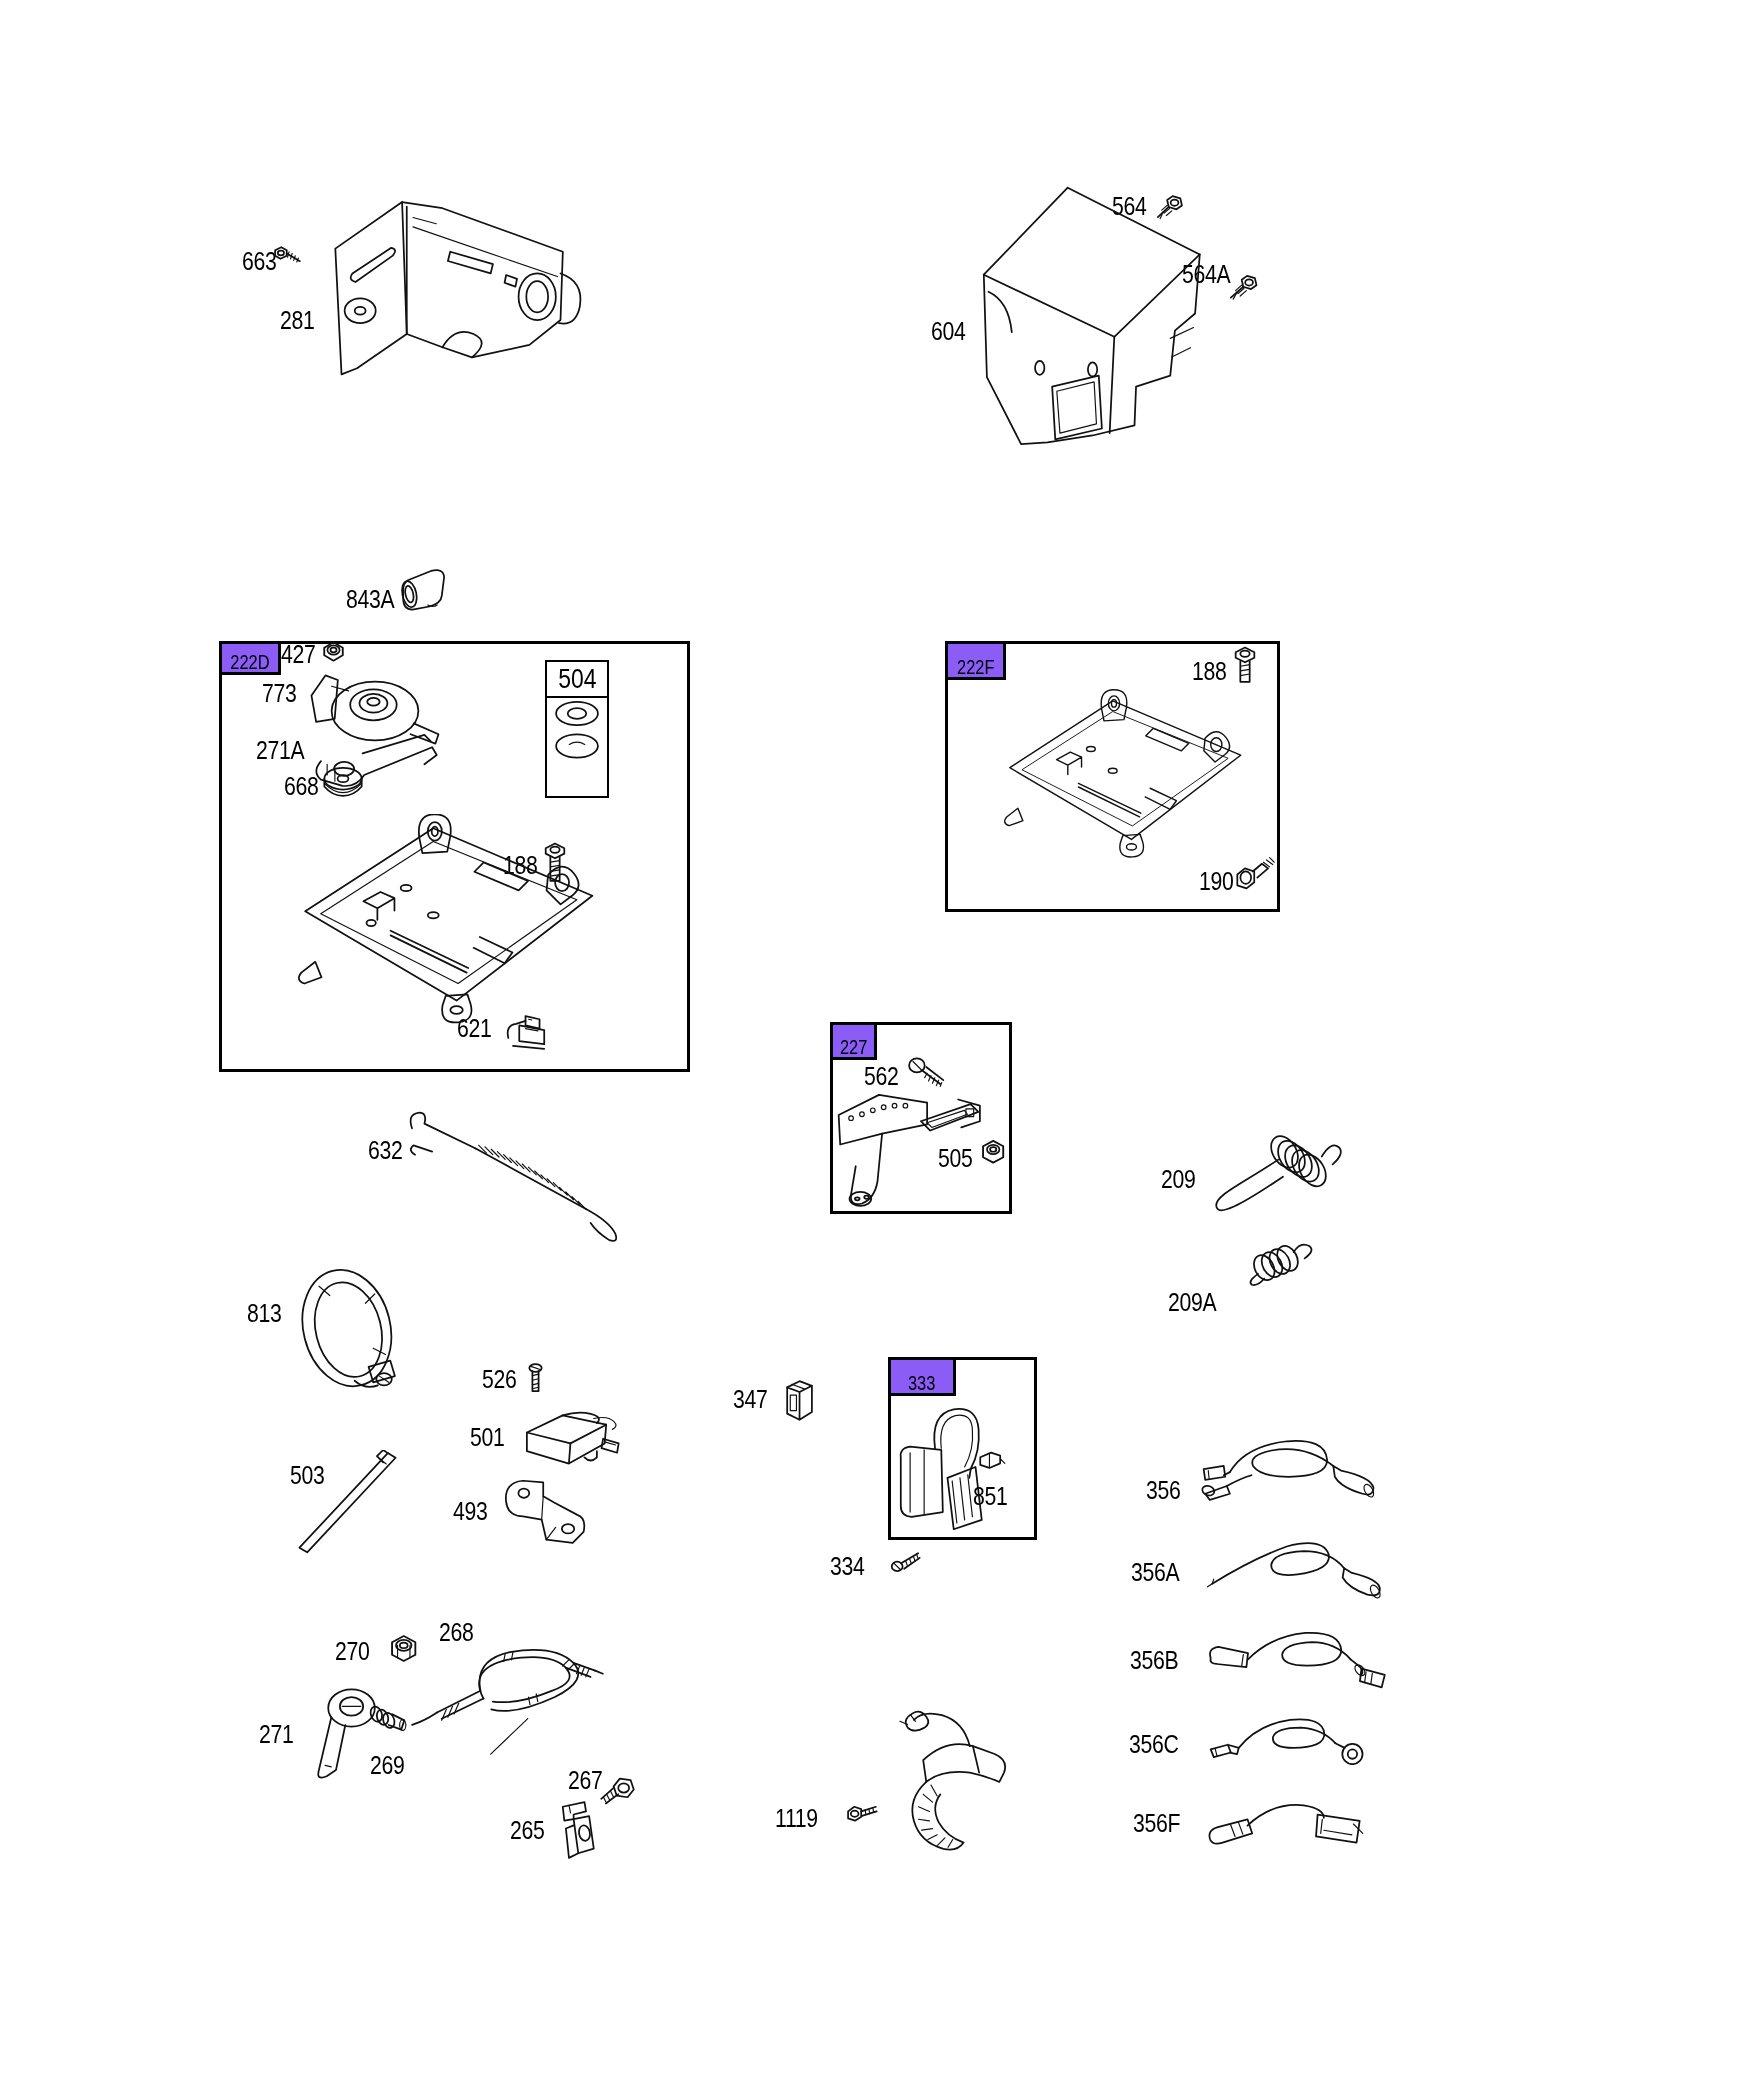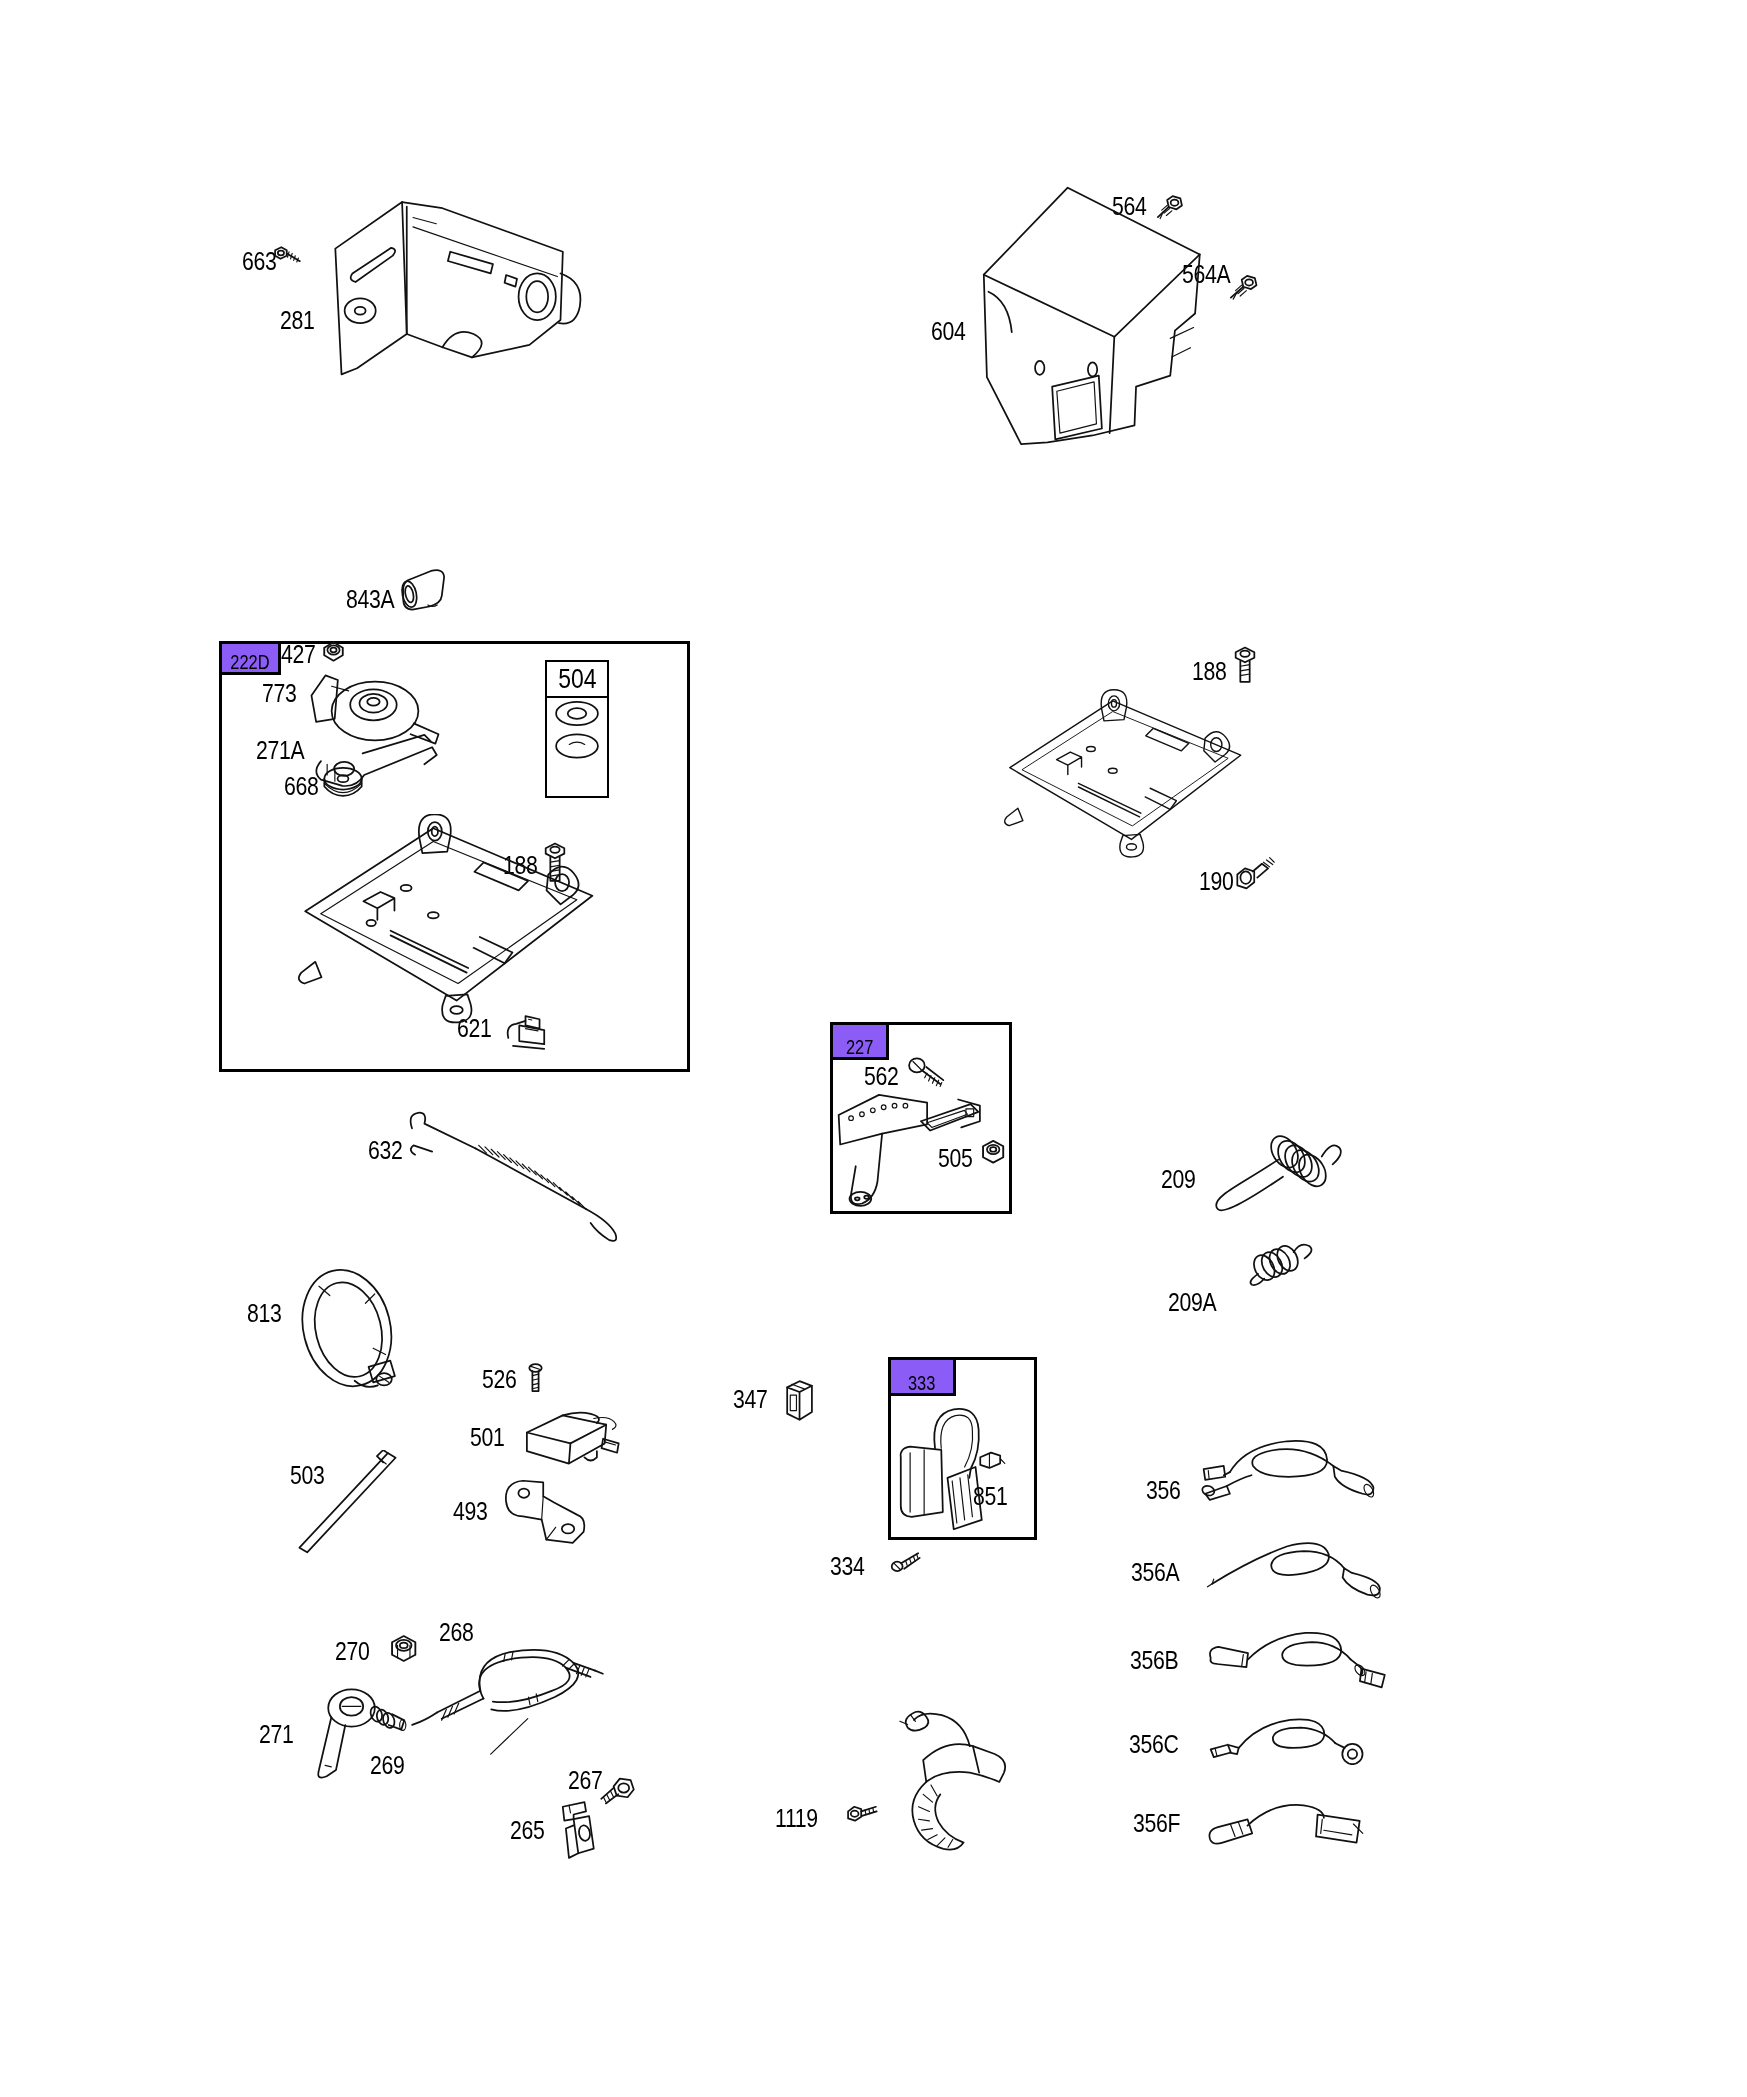--- a/index.html
+++ b/index.html
@@ -29,22 +29,27 @@
   <div class="gbox" style="left:219px;top:641px;width:471px;height:431px">
     <div class="gtag" style="width:62px;height:34px">
         <span>222D</span>
       </div>
   </div>
   <div class="inset" style="left:545px;top:660px;width:64px;height:138px">
     <div class="ihdr" style="height:36px">
         <span>504</span>
       </div>
   </div>
+  <div class="gbox" style="left:945px;top:641px;width:335px;height:271px">
+    <div class="gtag" style="width:61px;height:39px">
+        <span>222F</span>
+      </div>
+  </div>
   <div class="gbox" style="left:830px;top:1022px;width:182px;height:192px">
-    <div class="gtag" style="width:59px;height:38px">
+    <div class="gtag" style="width:47px;height:38px">
         <span>227</span>
       </div>
   </div>
   <div class="gbox" style="left:888px;top:1357px;width:149px;height:183px">
     <div class="gtag" style="width:68px;height:39px">
         <span>333</span>
       </div>
   </div>
 
   <div class="callout" style="left:242px;top:249px">663</div>

